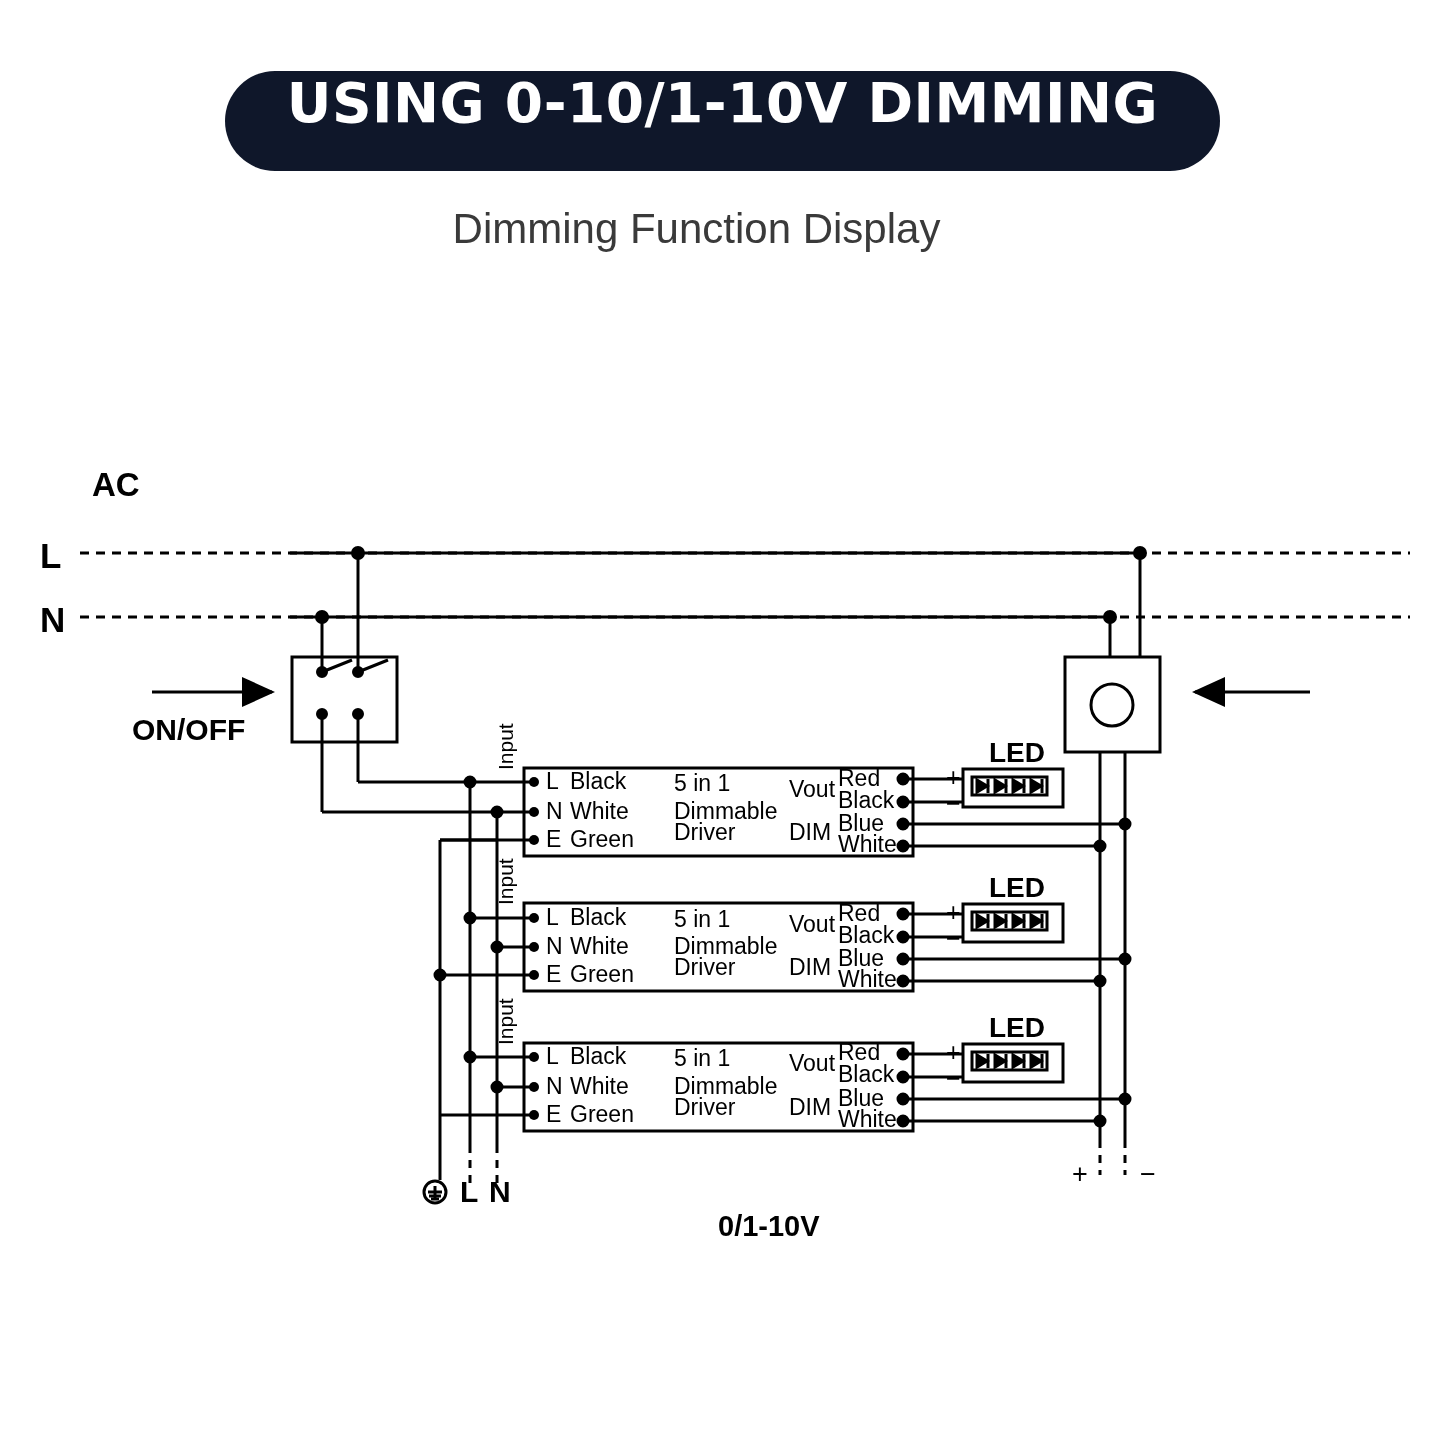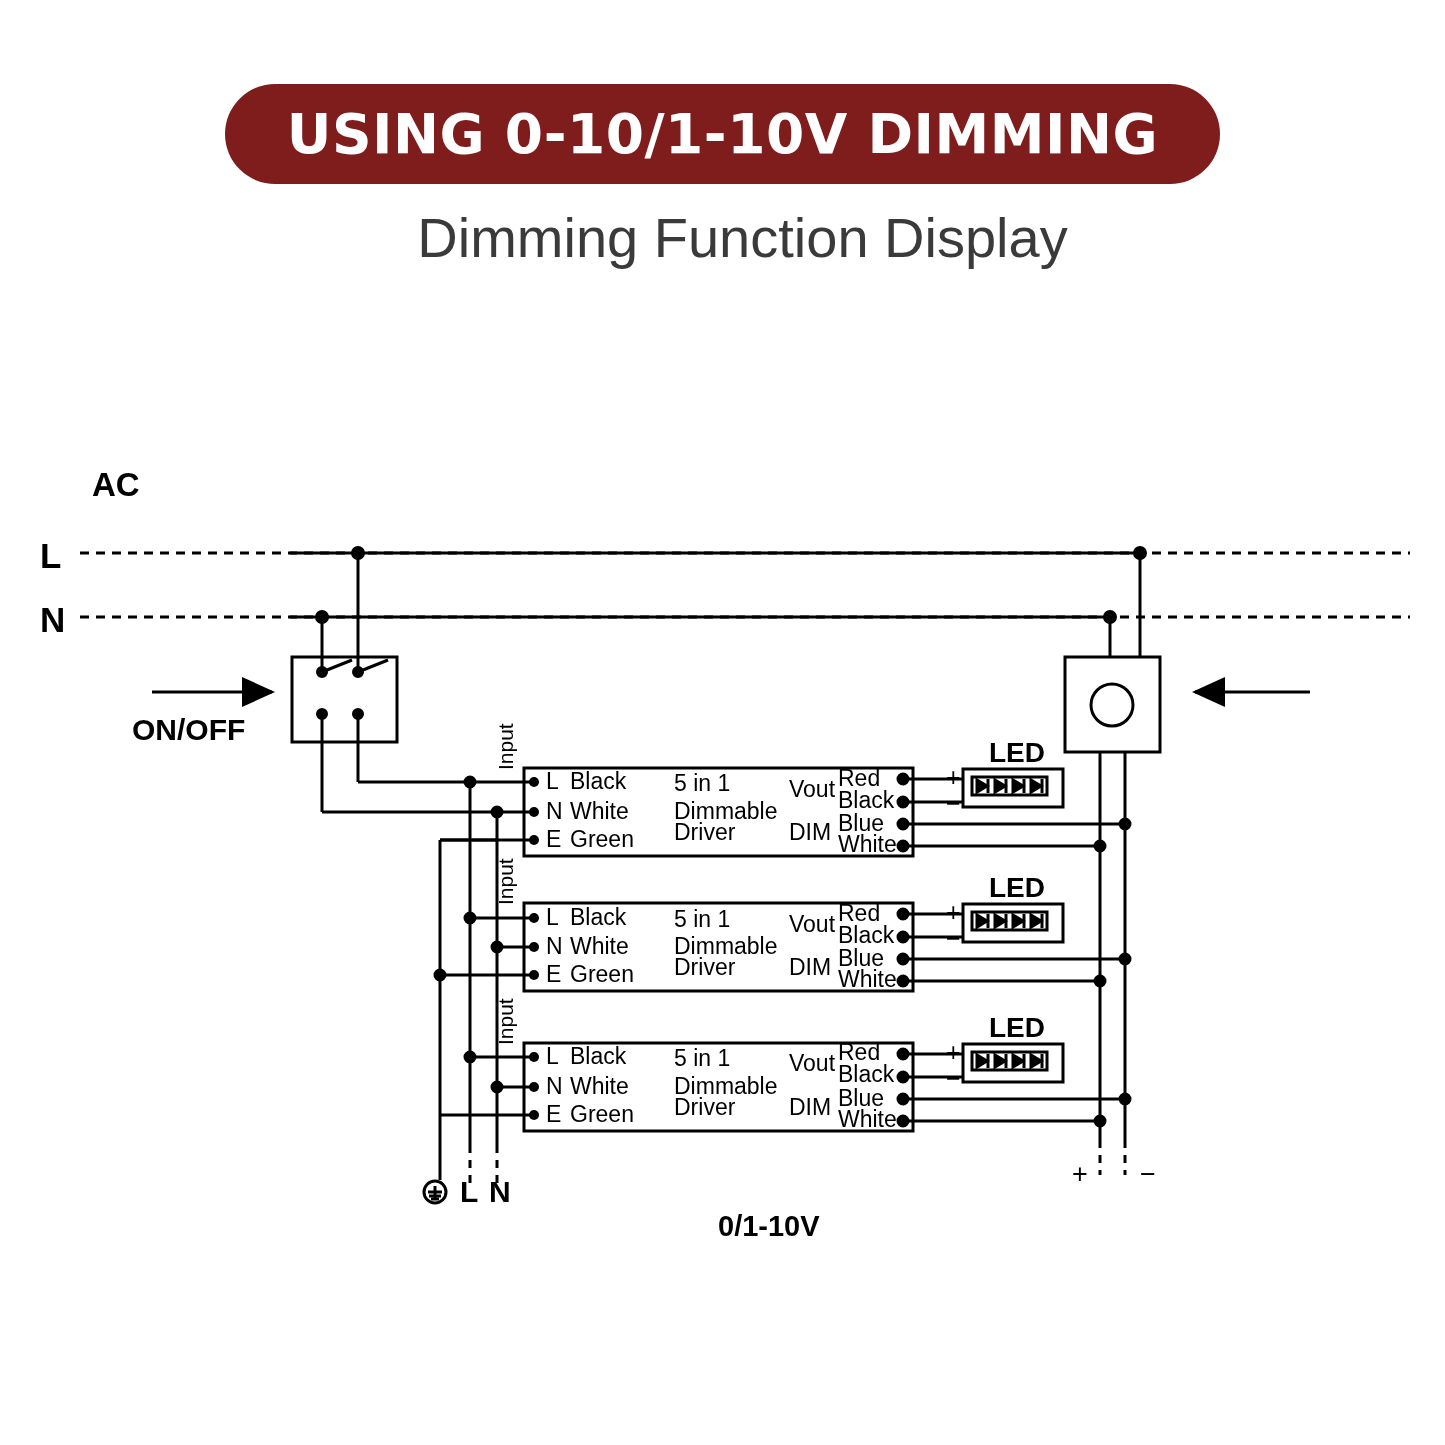--- a/index.html
+++ b/index.html
@@ -1,28 +1,28 @@
 <!DOCTYPE html>
 <html><head>
 <meta charset="utf-8">
 <style>
   html,body{margin:0;padding:0;background:#ffffff;}
   body{width:1445px;height:1445px;font-family:"Liberation Sans",sans-serif;color:#000;position:relative;overflow:hidden;}
   #stage{position:absolute;left:0;top:0;width:1445px;height:1445px;}
   .banner{
-    position:absolute;left:225px;top:84px;width:995px;height:100px;
-    background:#7f1d1d;border-radius:50px;display:flex;align-items:center;justify-content:center;
+    position:absolute;left:225px;top:71px;width:995px;height:100px;
+    background:#0f172a;border-radius:50px;display:flex;justify-content:center;
   }
   .banner span{
     color:#fff;font-size:55px;font-weight:bold;letter-spacing:0.5px;
     font-family:"DejaVu Sans",sans-serif;white-space:nowrap;
   }
   .subtitle{
     position:absolute;left:0;top:205px;width:1393px;text-align:center;
-    font-size:56px;color:#3a3a3a;font-family:"Liberation Sans",sans-serif;margin-left:46px;
+    font-size:42px;color:#3a3a3a;font-family:"Liberation Sans",sans-serif;
   }
   svg.diagram{position:absolute;left:0;top:0;width:1445px;height:1445px;}
   svg text{font-family:"Liberation Sans",sans-serif;fill:#000;}
 </style>
 </head>
 <body>
 
 <div id="stage">
 
   <div class="banner">

